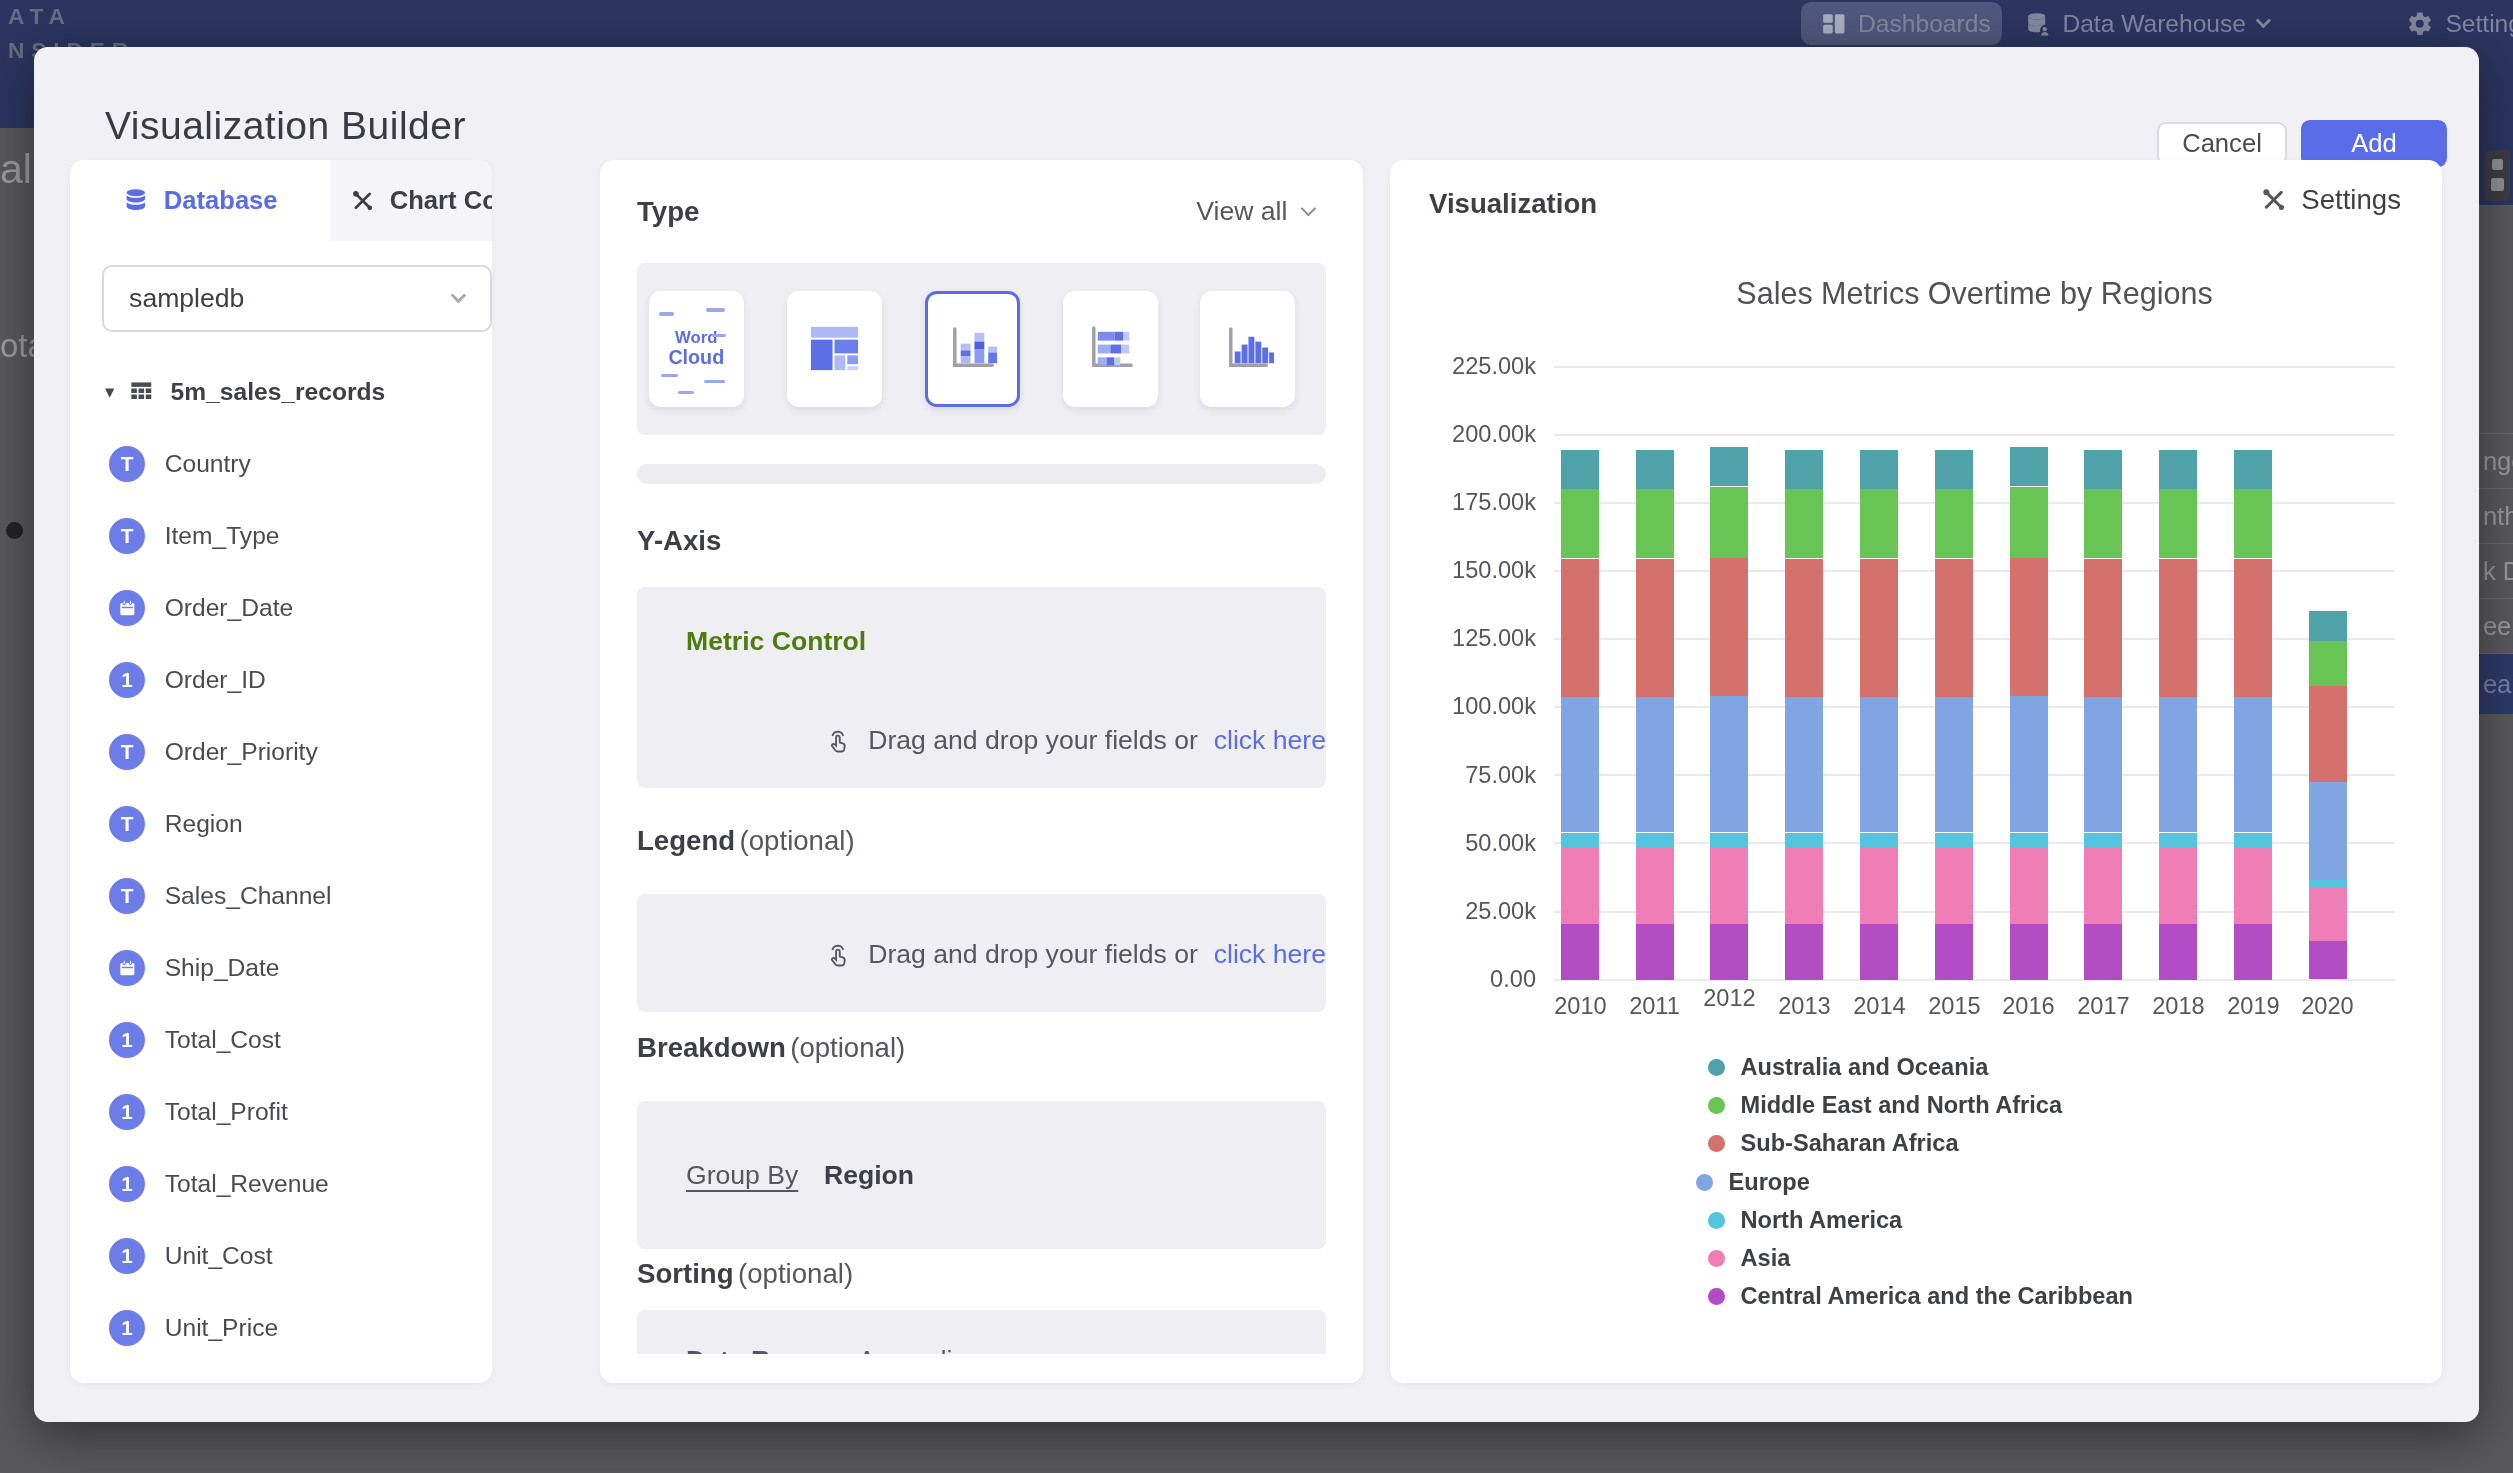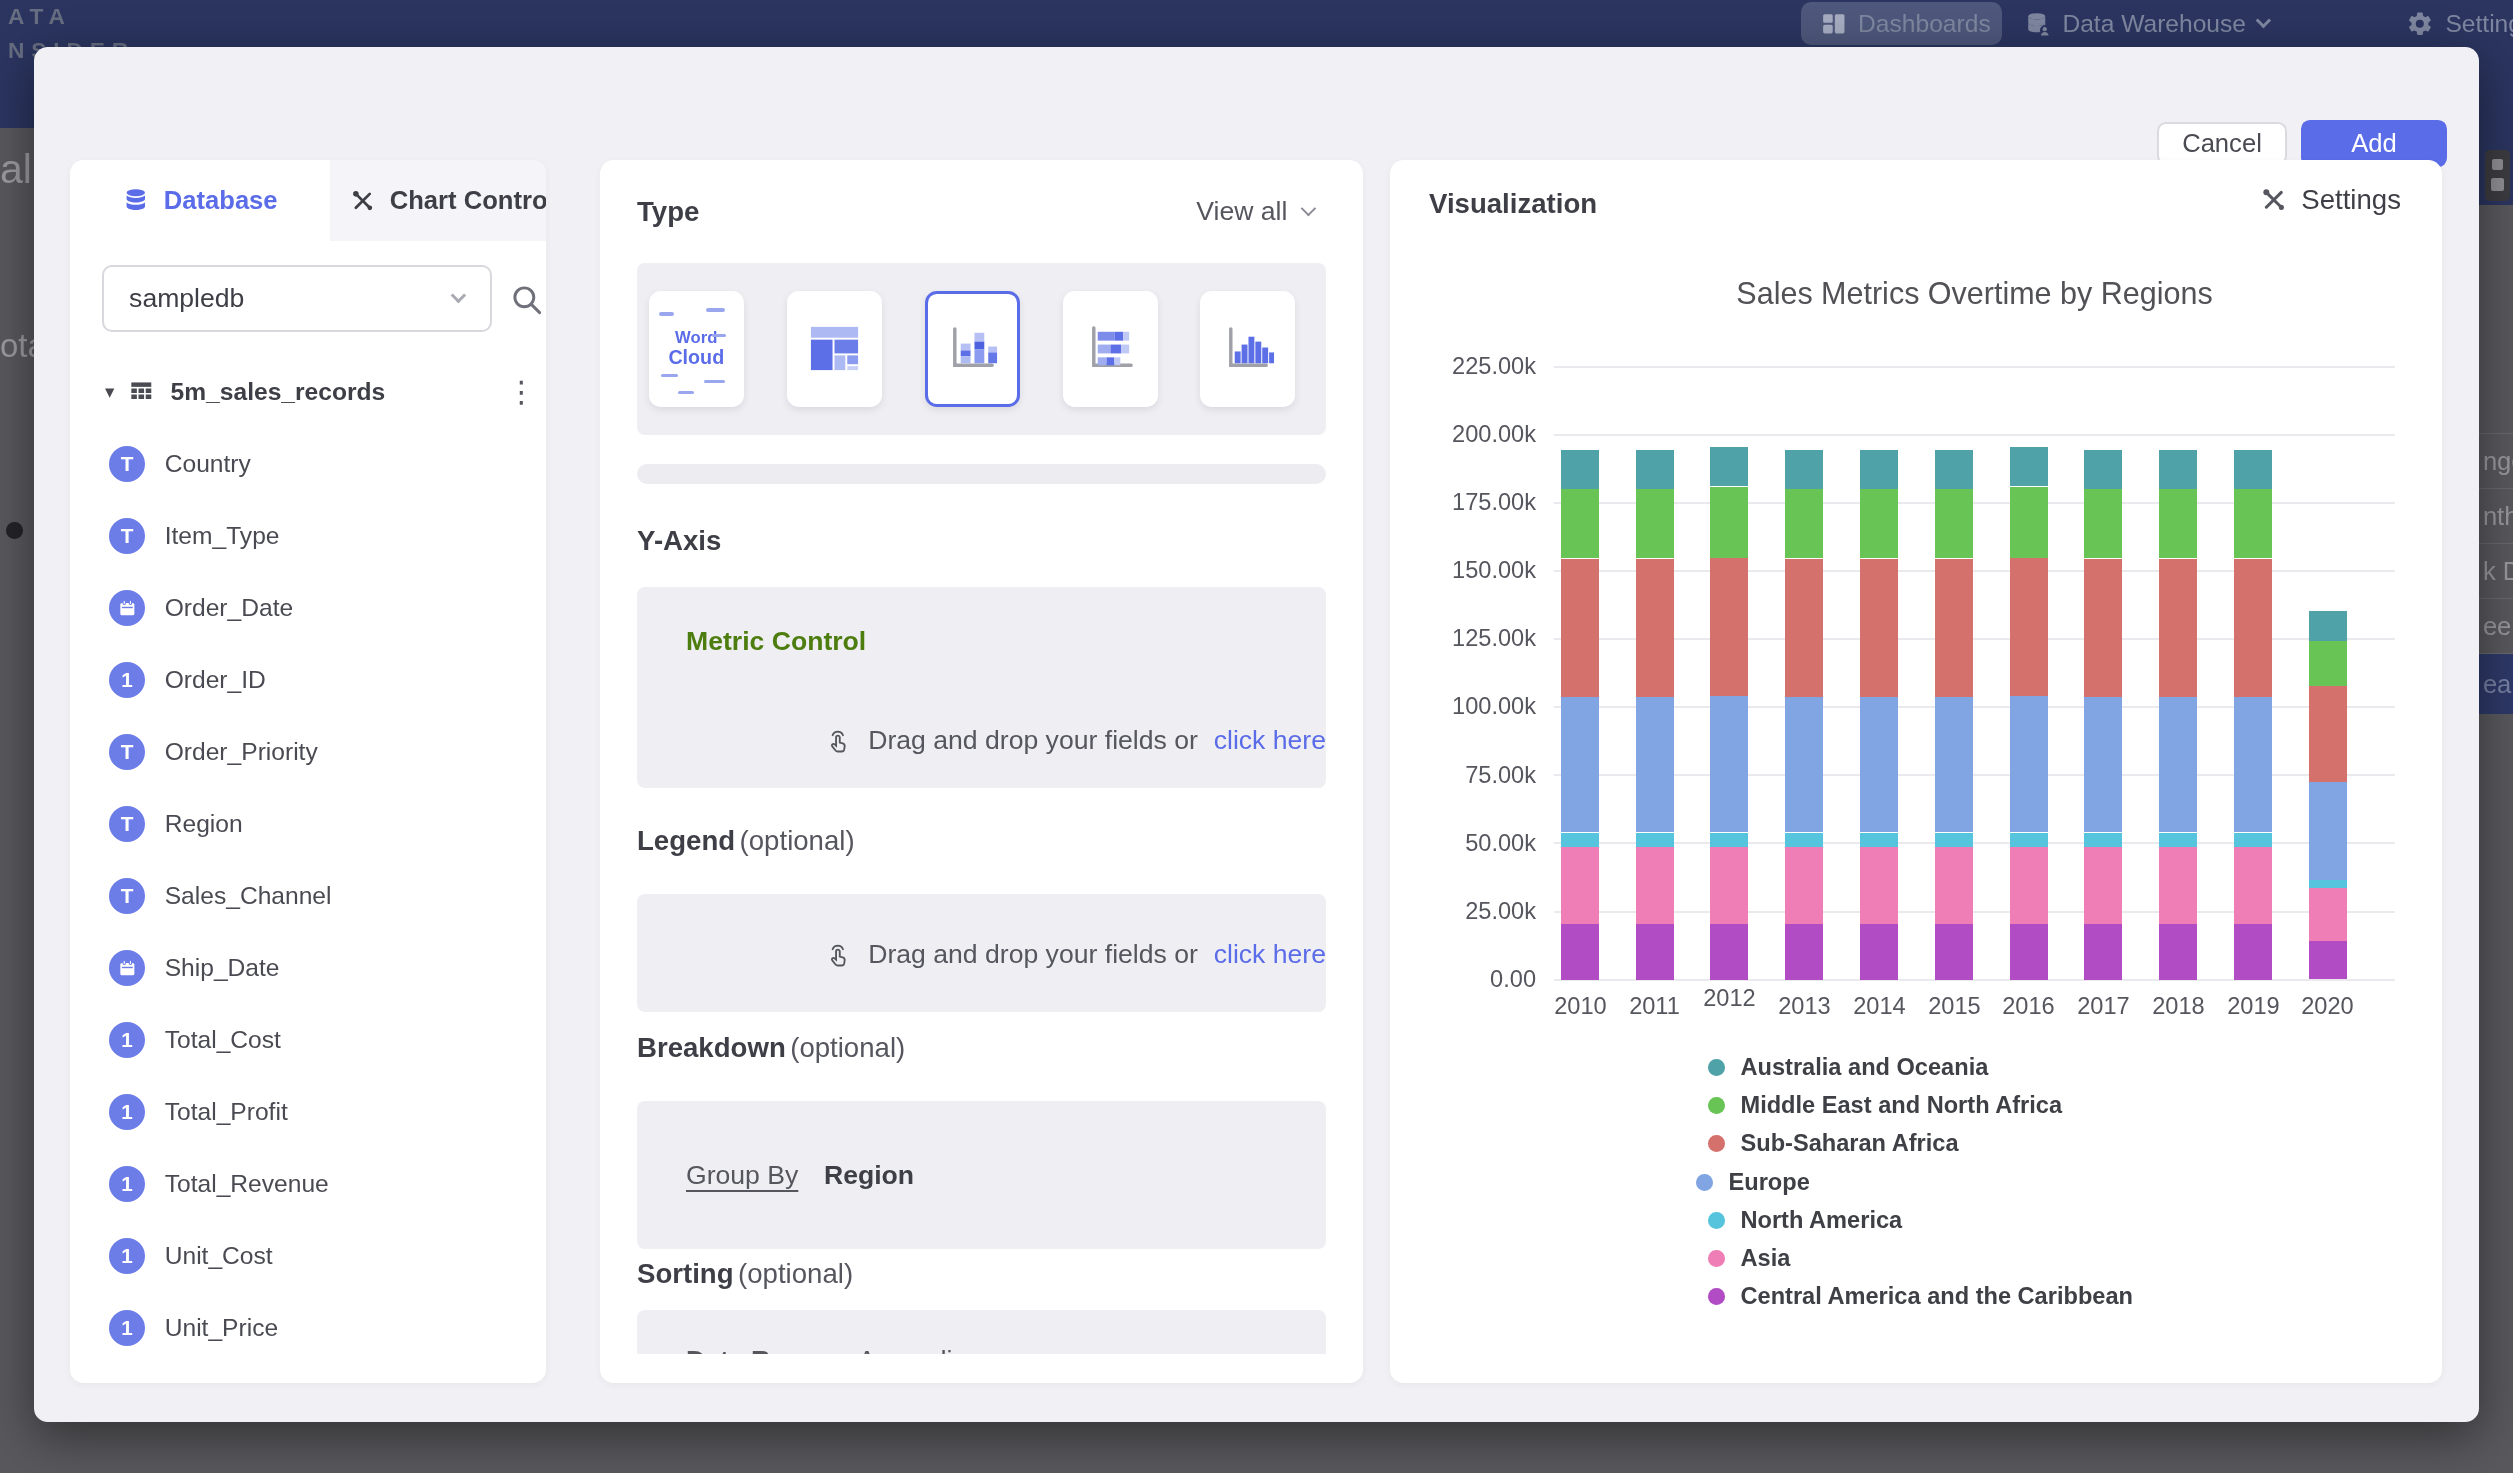--- a/index.html
+++ b/index.html
@@ -26,21 +26,21 @@
   #bg-save .bar { position:absolute; left:5.9px; top:27.6px; width:12.8px; height:13.8px; background:#8E8E93; border-radius:2px; }
 
   
   #modal { left:34px; top:47px; width:2445px; height:1375px; background:#F1F1F5; border-radius:13.8px; box-shadow:0 13.8px 49px rgba(0,0,0,.45); }
   #modal-title { left:71px; top:57px; font-size:39px; color:#3A3B42; font-weight:500; letter-spacing:0.5px; }
   .btn { display:flex; align-items:center; justify-content:center; font-size:25.6px; border-radius:8.9px; cursor:pointer; }
   #btn-cancel { left:2123px; top:75px; width:130px; height:43px; background:#FFFFFF; border:2px solid #DADAE0; color:#4A4B52; }
   #btn-add { left:2267px; top:73px; width:146px; height:47px; background:#5B6CE8; color:#FFFFFF; }
 
   .panel { background:#FFFFFF; border-radius:13.8px; box-shadow:0 2px 7.9px rgba(40,40,60,.05); }
-  #left-panel  { left:71px;   top:161px; width:476px;  height:1223px; overflow:hidden;padding-left:48px; }
+  #left-panel  { left:71px;   top:161px; width:422px;  height:1223px; overflow:hidden;padding-left:48px; }
   #mid-panel   { left:601px;  top:161px; width:763px;  height:1223px; overflow:hidden; }
   #right-panel { left:1391px; top:161px; width:1052px; height:1223px; overflow:hidden; }
 
   
   .tab { display:flex; align-items:center; justify-content:center; gap:13.8px; height:81px; font-size:25.6px; font-weight:bold; cursor:pointer; }
   #tab-database { left:0; top:0; width:260px; background:#FFFFFF; color:#5B6CE8; }
   #tab-chartcontrol { left:260px; top:0; width:245px; background:#F5F5F9; color:#3E3F46; border-radius:0 13.8px 0 0; }
   #db-select { left:31.5px; top:105px; width:390px; height:67px; border:2px solid #D8D8DE; border-radius:9.9px; background:#fff;
                display:flex; align-items:center; font-size:26.6px; color:#3E3F46; padding:0 25.6px; }
   #db-select .chev { border-color:#A9A9B2; margin-left:auto; }
@@ -160,20 +160,21 @@
   </div>
 <div id="bg-menu" class="abs">
     <div class="menu-row">nge</div>
     <div class="menu-row">nthly</div>
     <div class="menu-row">k Date</div>
     <div class="menu-row">eekly</div>
     <div class="menu-row hl">ear</div>
   </div>
 
 <div id="modal" class="abs">
+  <div id="modal-title" class="abs">Visualization Builder</div>
   <div id="btn-cancel" class="abs btn">Cancel</div>
   <div id="btn-add" class="abs btn">Add</div>
 
   <div id="left-panel" class="abs panel" style="left:36px; top:113px;">
     <div id="tab-database" class="abs tab">
       <span>
         <svg width="27.6" height="27.6" viewBox="0 0 24 24">
             <g fill="#5B6CE8">
               <ellipse cx="12" cy="5" rx="8" ry="3"></ellipse>
               <path d="M4 7.5c1.6 1.3 4.6 2 8 2s6.4-.7 8-2v3c0 1.7-3.6 3-8 3s-8-1.3-8-3v-3z"></path>

